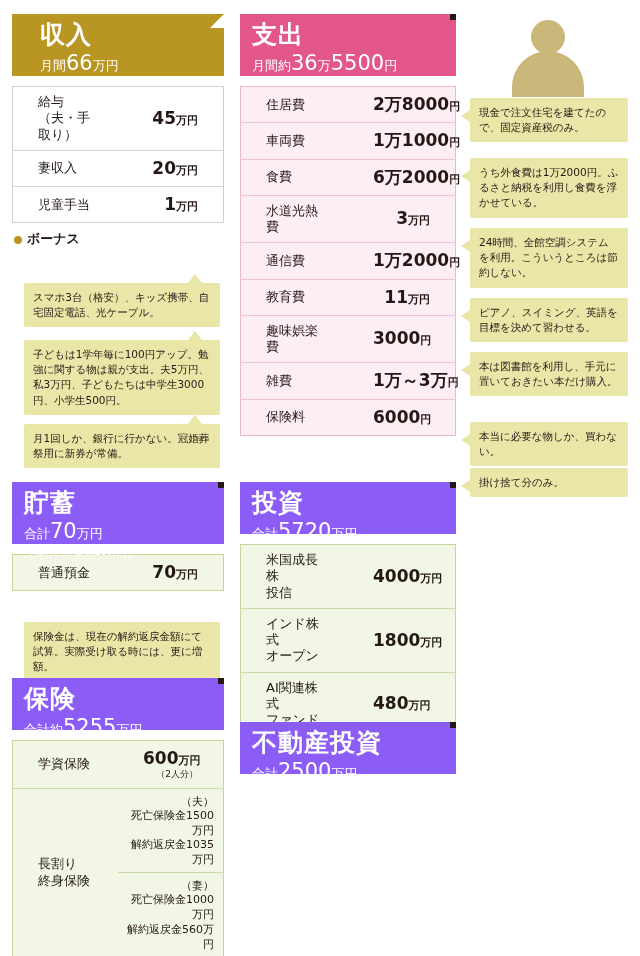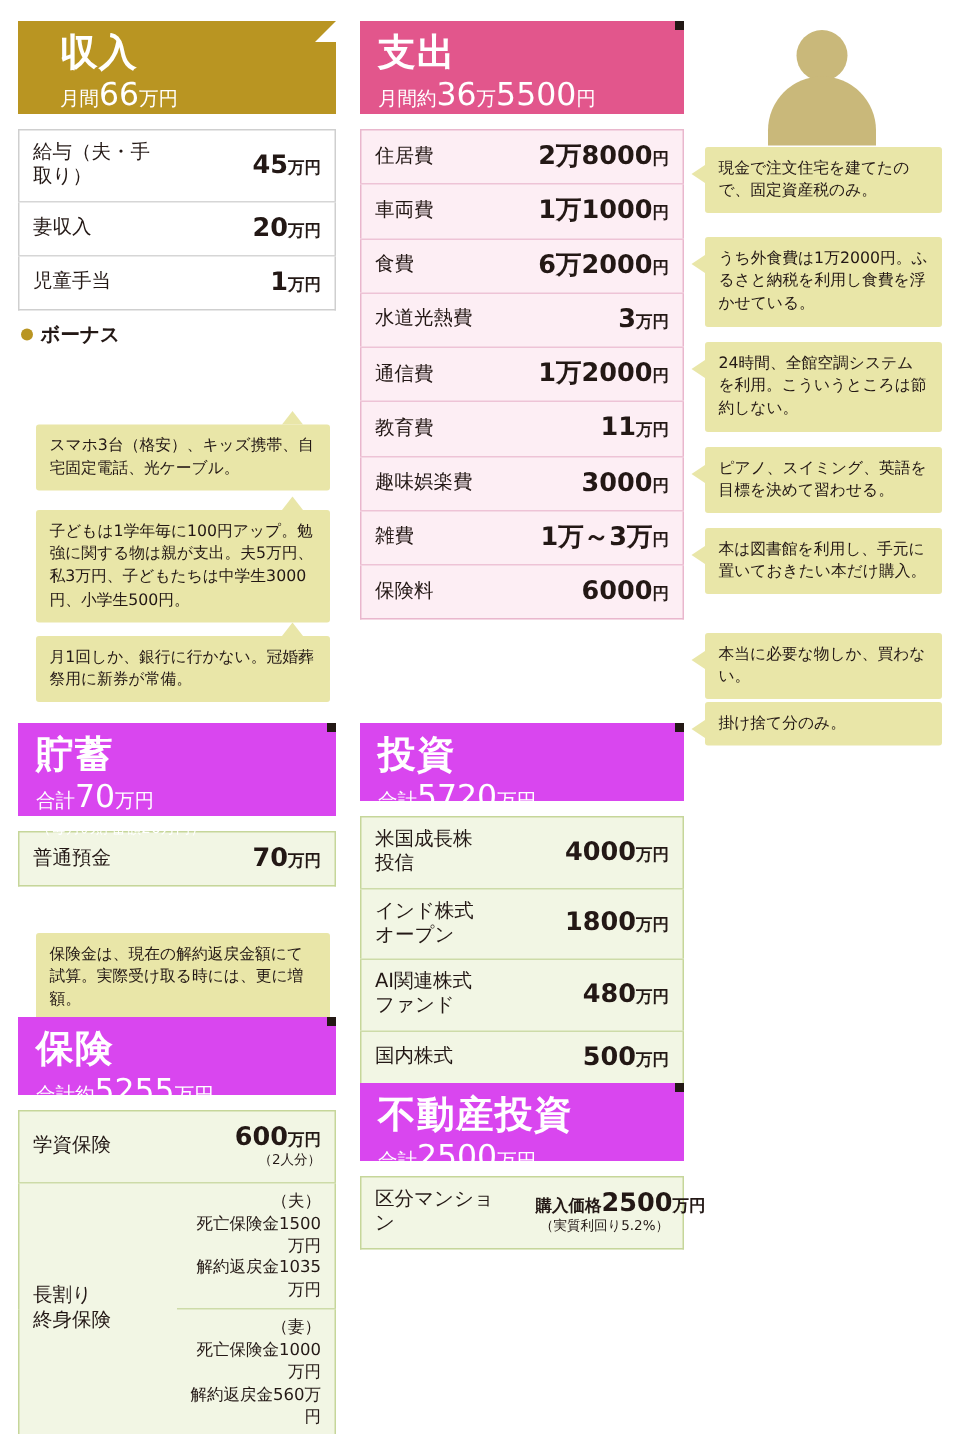--- a/index.html
+++ b/index.html
@@ -53,30 +53,30 @@
     right: 0;
     top: 0;
     width: 0;
     height: 0;
     border-style: solid;
   }
 
   .hdr-income { background: #b99522; padding-left: 28px; }
   .hdr-income .corner { border-width: 0 0 14px 14px; border-color: transparent transparent #ffffff transparent; }
   .hdr-expense { background: #e2568c; }
-  .hdr-green  { background: #d946ef; }
+  .hdr-green  { background: #8b5cf6; }
 
   
   table.t {
     border-collapse: collapse;
     width: 100%;
     table-layout: fixed;
   }
   table.t td {
-    padding: 7px 9px;
+    padding: 7px 25px;
     font-size: 13px;
     vertical-align: middle;
     line-height: 1.25;
   }
   table.t td.k { text-align: left; }
   table.t td.v { text-align: right; white-space: nowrap; }
   .num { font-size: 17px; font-weight: bold; }
   .unit { font-size: 11px; font-weight: bold; }
   .small-note { font-size: 9px; display: block; text-align: right; font-weight: normal;}
 
@@ -397,24 +397,13 @@
 </div>
 
 <div class="panel" style="left:240px; top:722px; width:216px;">
   <div class="hdr hdr-green" style="height:52px;">
     <div class="corner"></div>
     <div class="title">不動産投資</div>
     <div class="sub">
       <span>合計</span><span class="big">2500</span><span>万円</span>
     </div>
   </div>
-  <table class="t tbl-green" style="margin-top:10px;">
-    <tbody>
-        <tr>
-      <td class="k">区分マンション</td>
-      <td class="v">
-        <span class="unit">購入価格</span><span class="num">2500</span><span class="unit">万円</span>
-        <span class="small-note">（実質利回り5.2%）</span>
-      </td>
-    </tr>
-  </tbody>
-    </table>
 </div>
 
 </body></html>

